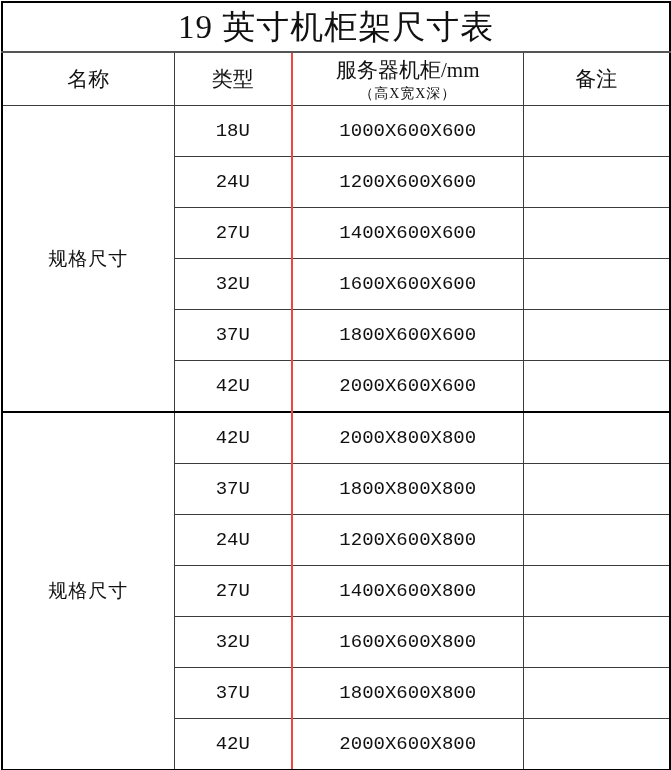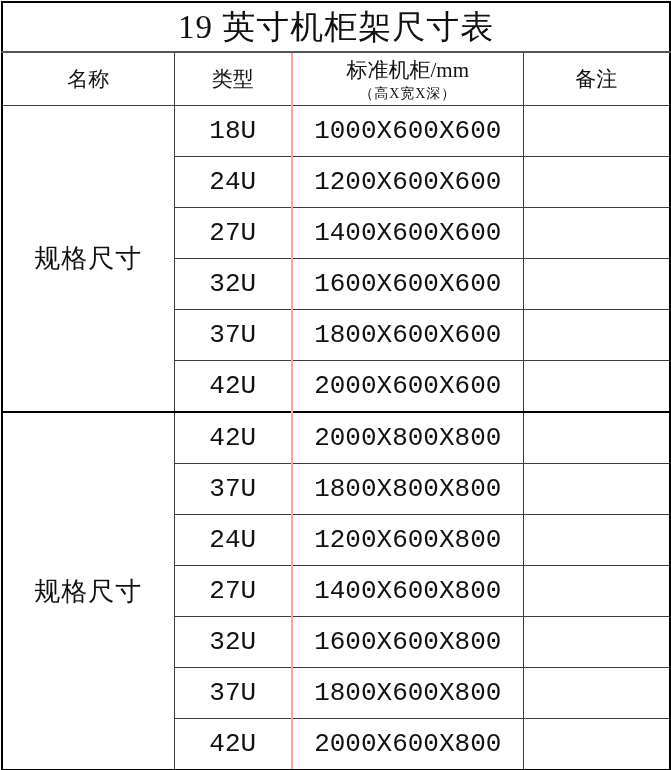--- a/index.html
+++ b/index.html
@@ -57,31 +57,31 @@
     margin-top: 8px;
   }
   .spec-sub {
     display: block;
     font-size: 14px;
     margin-top: 1px;
     letter-spacing: 1px;
   }
 
   
-  tr.data-row td { height: 50px; font-size: 26px; }
+  tr.data-row td { height: 50px; font-size: 19px; }
 
   .num {
     font-family: "Liberation Mono", "DejaVu Sans Mono", monospace;
     font-size: 21px;
     letter-spacing: 0px;
   }
   td.section-name { font-size: 22px; letter-spacing: 1px; }
 
   
-  .thick-right { border-right: 2px solid #fca5a5; }
+  .thick-right { border-right: 2px solid #ef4444; }
 
   
   tr.section-start td { border-top: 2px solid #000000; }
 </style>
 </head>
 <body>
 
 <div class="sheet">
   <table class="rack-table">
     <colgroup>
@@ -93,21 +93,21 @@
 
     <tbody>
         <tr class="title-row">
       <td colspan="4"><span>19 英寸机柜架尺寸表</span></td>
     </tr>
 
     <tr class="header-row">
       <th>名称</th>
       <th class="thick-right">类型</th>
       <th>
-        <span>标准机柜/mm</span>
+        <span>服务器机柜/mm</span>
         <span class="spec-sub">（高X宽X深）</span>
       </th>
       <th>备注</th>
     </tr>
 
     <tr class="data-row">
       <td rowspan="6" class="section-name">规格尺寸</td>
       <td class="thick-right num">18U</td>
       <td class="num">1000X600X600</td>
       <td></td>

